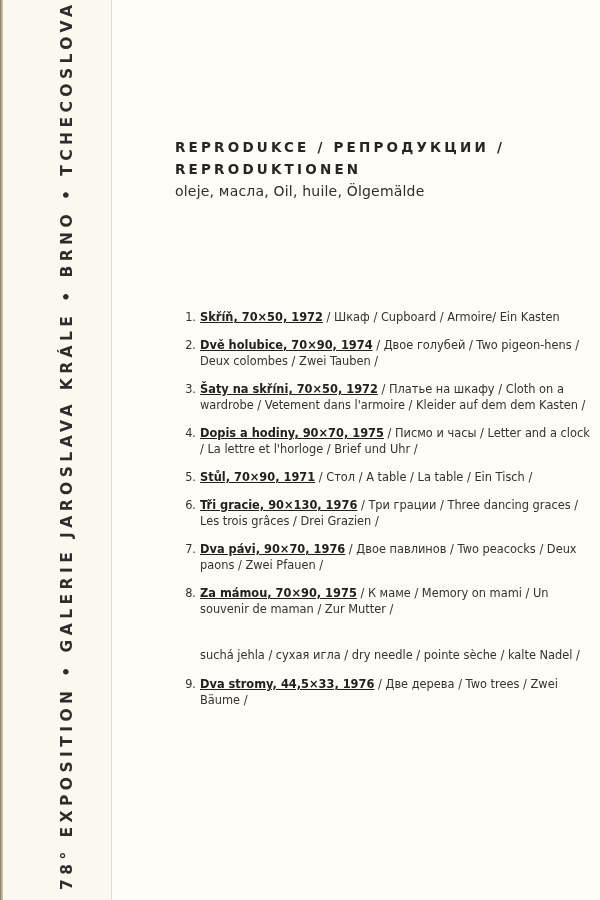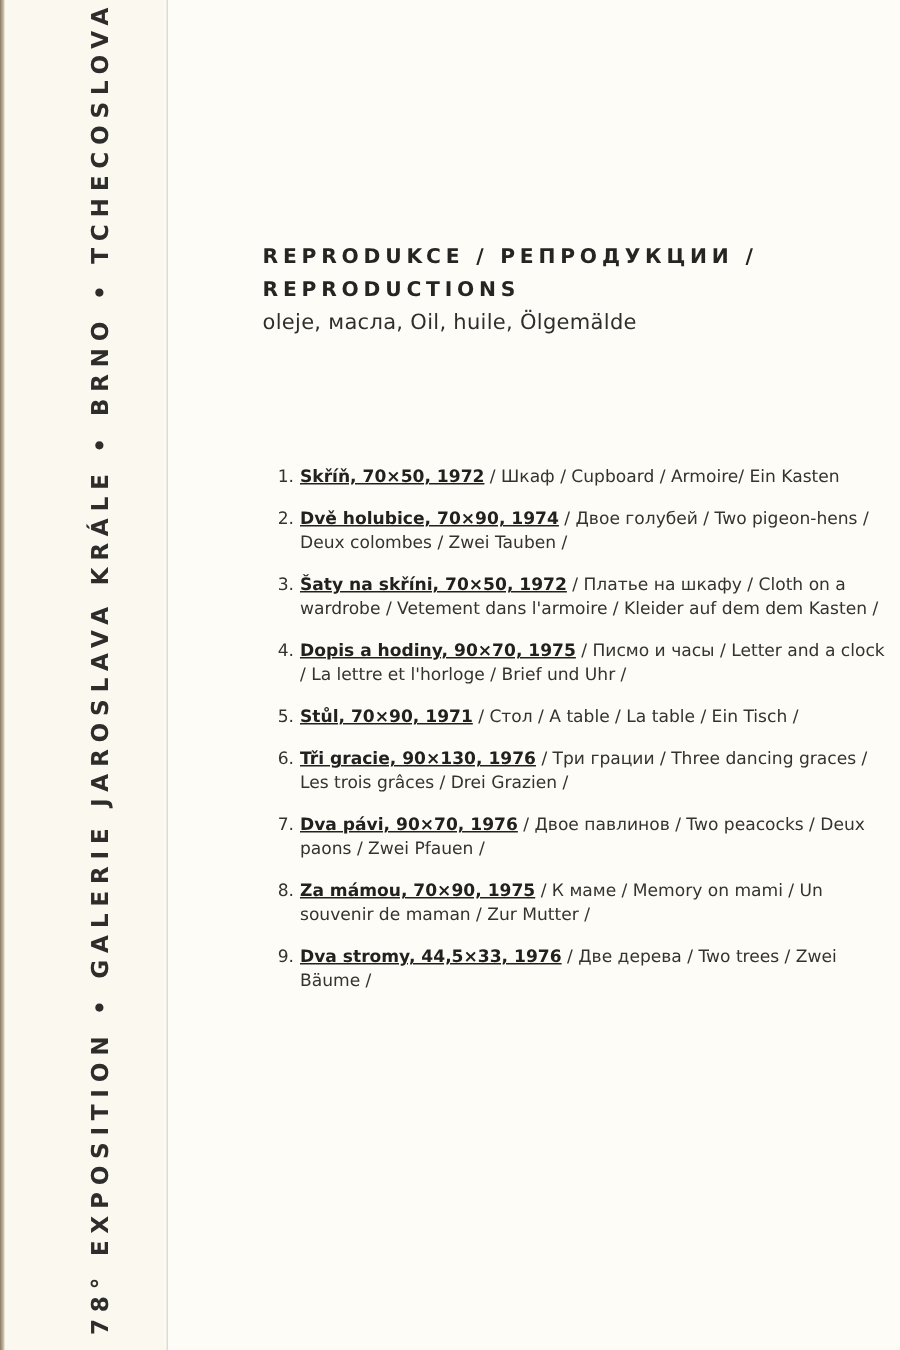--- a/index.html
+++ b/index.html
@@ -48,21 +48,21 @@
       line-height: 1;
     }
     .page {
       position: absolute;
       left: 112px; top: 0;
       width: 488px; height: 900px;
       background: #fdfcf6;
     }
     .heading {
       position: absolute;
-      left: 175px; top: 160px;
+      left: 175px; top: 136px;
       width: 400px;
     }
     .heading .h-line {
       font-family: "DejaVu Sans", sans-serif;
       font-weight: bold;
       font-size: 13.5px;
       letter-spacing: 3.2px;
       line-height: 22px;
       color: #262523;
       white-space: nowrap;
@@ -123,21 +123,21 @@
 
 <div class="spine">
   <div class="spine-text">78° EXPOSITION • GALERIE JAROSLAVA KRÁLE • BRNO • TCHECOSLOVAQUIE</div>
 </div>
 <div class="left-edge"></div>
 <div class="fold-line"></div>
 <div class="page"></div>
 
 <div class="heading">
   <div class="h-line">REPRODUKCE / РЕПРОДУКЦИИ /</div>
-  <div class="h-line">REPRODUCTIONS</div>
+  <div class="h-line">REPRODUKTIONEN</div>
   <div class="subtitle">oleje,  масла,  Oil, huile, Ölgemälde</div>
 </div>
 
 <ol class="items">
   <li class="item">
     <span class="num">1.</span><span class="title">Skříň, 70×50, 1972</span><span class="rest"> / Шкаф / Cupboard / Armoire/ Ein Kasten</span>
   </li>
   <li class="item">
     <span class="num">2.</span><span class="title">Dvě holubice, 70×90, 1974</span><span class="rest"> / Двое голубей / Two pigeon-hens / Deux colombes / Zwei Tauben /</span>
   </li>
@@ -152,16 +152,17 @@
   </li>
   <li class="item">
     <span class="num">6.</span><span class="title">Tři gracie, 90×130, 1976</span><span class="rest"> / Три грации / Three dancing graces / Les trois grâces / Drei Grazien /</span>
   </li>
   <li class="item">
     <span class="num">7.</span><span class="title">Dva pávi, 90×70, 1976</span><span class="rest"> / Двое павлинов / Two peacocks / Deux paons / Zwei Pfauen /</span>
   </li>
   <li class="item">
     <span class="num">8.</span><span class="title">Za mámou, 70×90, 1975</span><span class="rest"> / К маме / Memory on mami / Un souvenir de maman / Zur Mutter /</span>
   </li>
+  <li class="note">suchá jehla / сухая игла / dry needle / pointe sèche / kalte Nadel /</li>
   <li class="item">
     <span class="num">9.</span><span class="title">Dva stromy, 44,5×33, 1976</span><span class="rest"> / Две дерева / Two trees / Zwei Bäume /</span>
   </li>
 </ol>
 
 </body></html>

